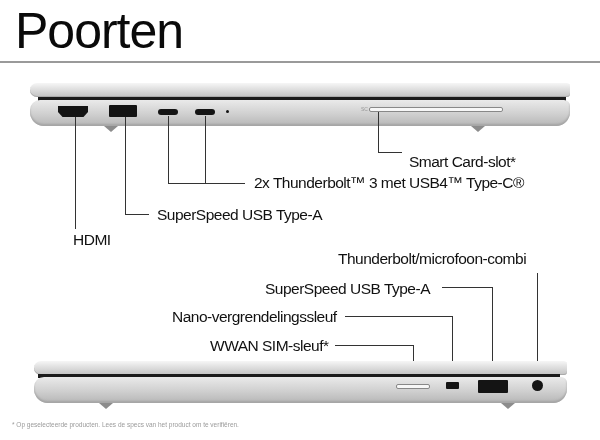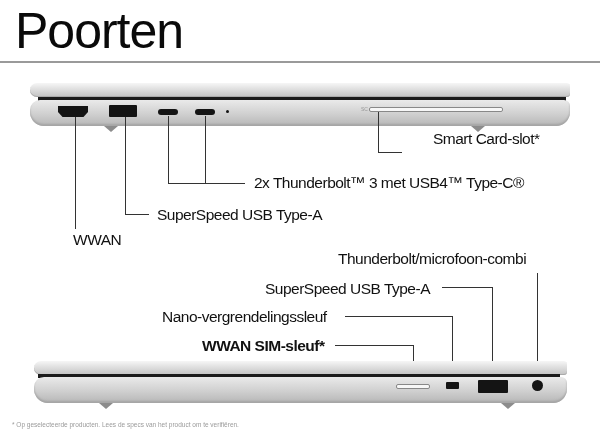--- a/index.html
+++ b/index.html
@@ -41,46 +41,46 @@
   <div class="port usba" style="left:109px;top:105px;"></div>
   <div class="port usbc" style="left:158px;top:109px;"></div>
   <div class="port usbc" style="left:195px;top:109px;"></div>
   <div class="port dot" style="left:226px;top:110px;"></div>
   <span class="tiny" style="left:361px;top:106px;">SC</span>
   <div class="slot" style="left:369px;top:107px;width:132px;height:3px;"></div>
 </div>
 
 <div class="ln" style="left:378px;top:112px;width:1px;height:41px;"></div>
 <div class="ln" style="left:378px;top:152px;width:24px;height:1px;"></div>
-<div class="label" style="left:409px;top:130px;margin-left:24px;">Smart Card-slot*</div>
+<div class="label" style="left:409px;top:153px;">Smart Card-slot*</div>
 
 <div class="ln" style="left:168px;top:116px;width:1px;height:68px;"></div>
 <div class="ln" style="left:205px;top:116px;width:1px;height:68px;"></div>
 <div class="ln" style="left:168px;top:183px;width:77px;height:1px;"></div>
 <div class="label" style="left:254px;top:174px;"><span>2x Thunderbolt™ 3 met USB4™ Type-C®</span></div>
 
 <div class="ln" style="left:125px;top:117px;width:1px;height:98px;"></div>
 <div class="ln" style="left:125px;top:214px;width:24px;height:1px;"></div>
 <div class="label" style="left:157px;top:206px;">SuperSpeed USB Type-A</div>
 
 <div class="ln" style="left:75px;top:117px;width:1px;height:112px;"></div>
-<div class="label" style="left:73px;top:231px;">WWAN</div>
+<div class="label" style="left:73px;top:231px;">HDMI</div>
 
 <div class="label" style="left:338px;top:250px;">Thunderbolt/microfoon-combi</div>
 <div class="ln" style="left:537px;top:273px;width:1px;height:108px;"></div>
 
 <div class="label" style="left:265px;top:280px;">SuperSpeed USB Type-A</div>
 <div class="ln" style="left:442px;top:287px;width:51px;height:1px;"></div>
 <div class="ln" style="left:492px;top:287px;width:1px;height:94px;"></div>
 
-<div class="label" style="left:162px;top:308px;">Nano-vergrendelingssleuf</div>
+<div class="label" style="left:172px;top:308px;">Nano-vergrendelingssleuf</div>
 <div class="ln" style="left:345px;top:316px;width:108px;height:1px;"></div>
 <div class="ln" style="left:452px;top:316px;width:1px;height:66px;"></div>
 
-<div class="label" style="left:202px;top:337px;font-weight:bold;">WWAN SIM-sleuf*</div>
+<div class="label" style="left:210px;top:337px;">WWAN SIM-sleuf*</div>
 <div class="ln" style="left:335px;top:345px;width:79px;height:1px;"></div>
 <div class="ln" style="left:413px;top:345px;width:1px;height:39px;"></div>
 
 <div>
   <div class="lid" style="left:34px;top:361px;width:533px;"></div>
   <div class="gap" style="left:38px;top:374px;width:522px;"></div>
   <div class="base" style="left:34px;top:377px;width:533px;"></div>
   <div class="foot-nub" style="left:99px;top:403px;"></div>
   <div class="foot-nub" style="left:501px;top:403px;"></div>
 

